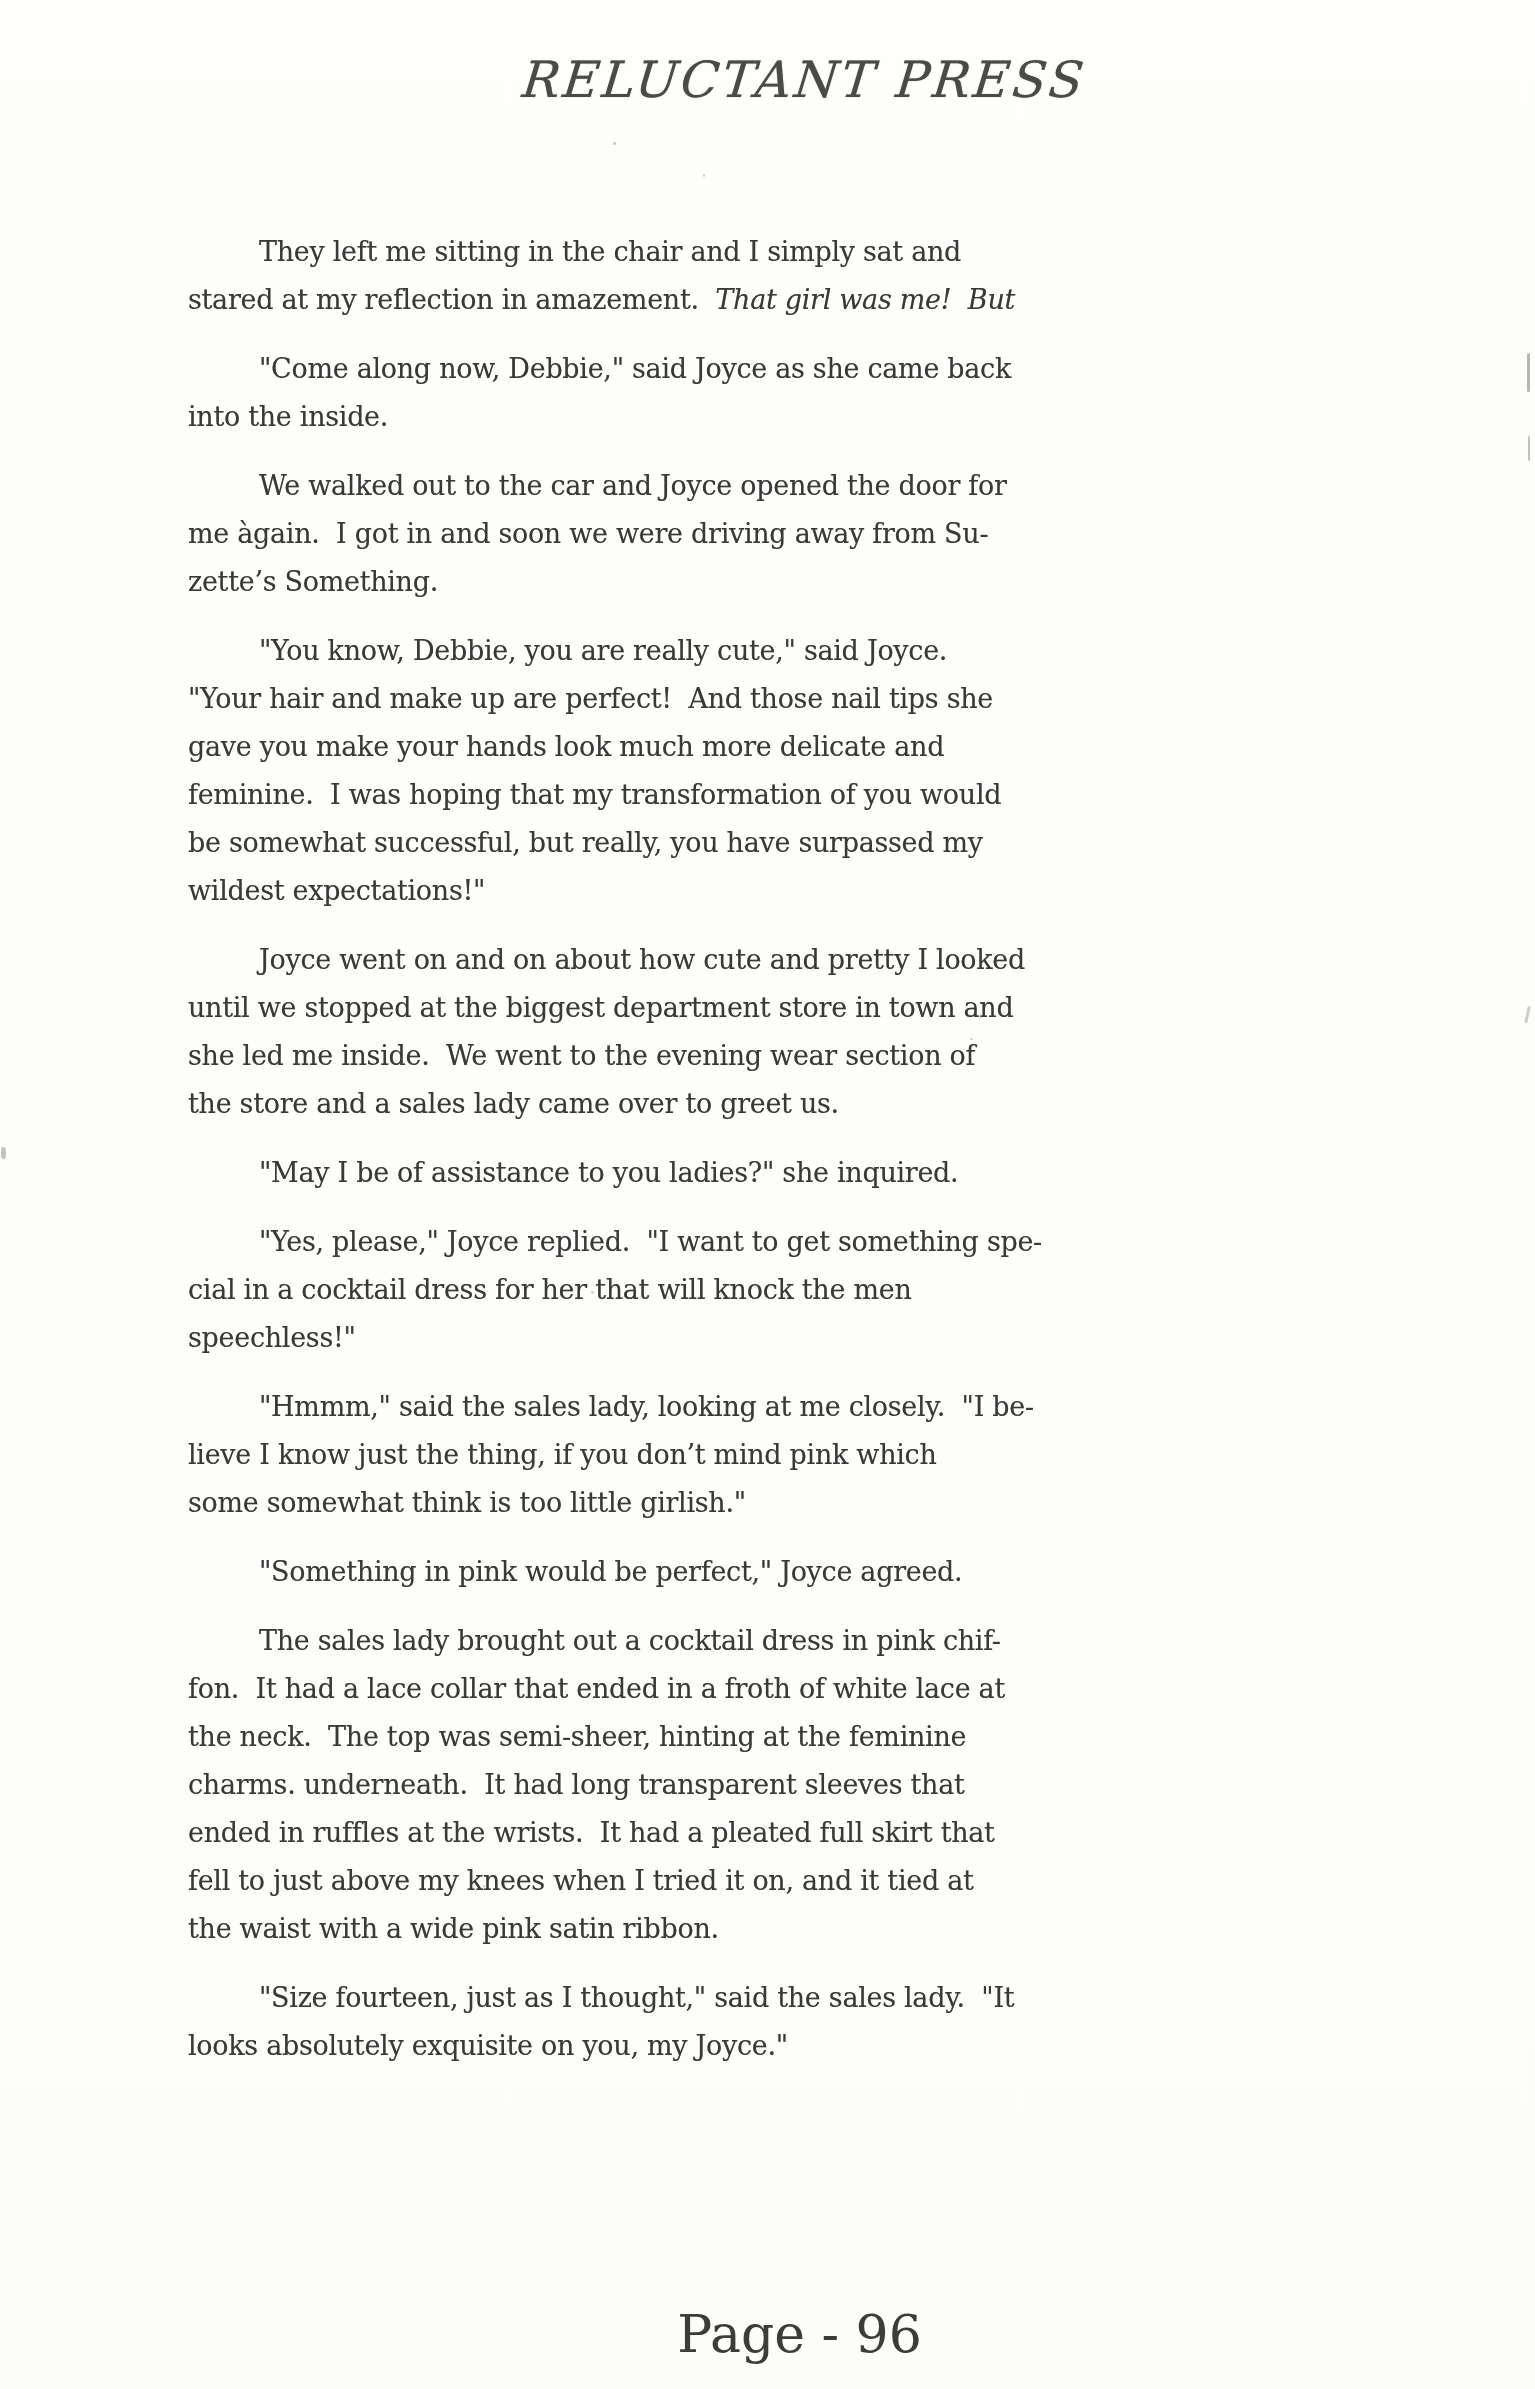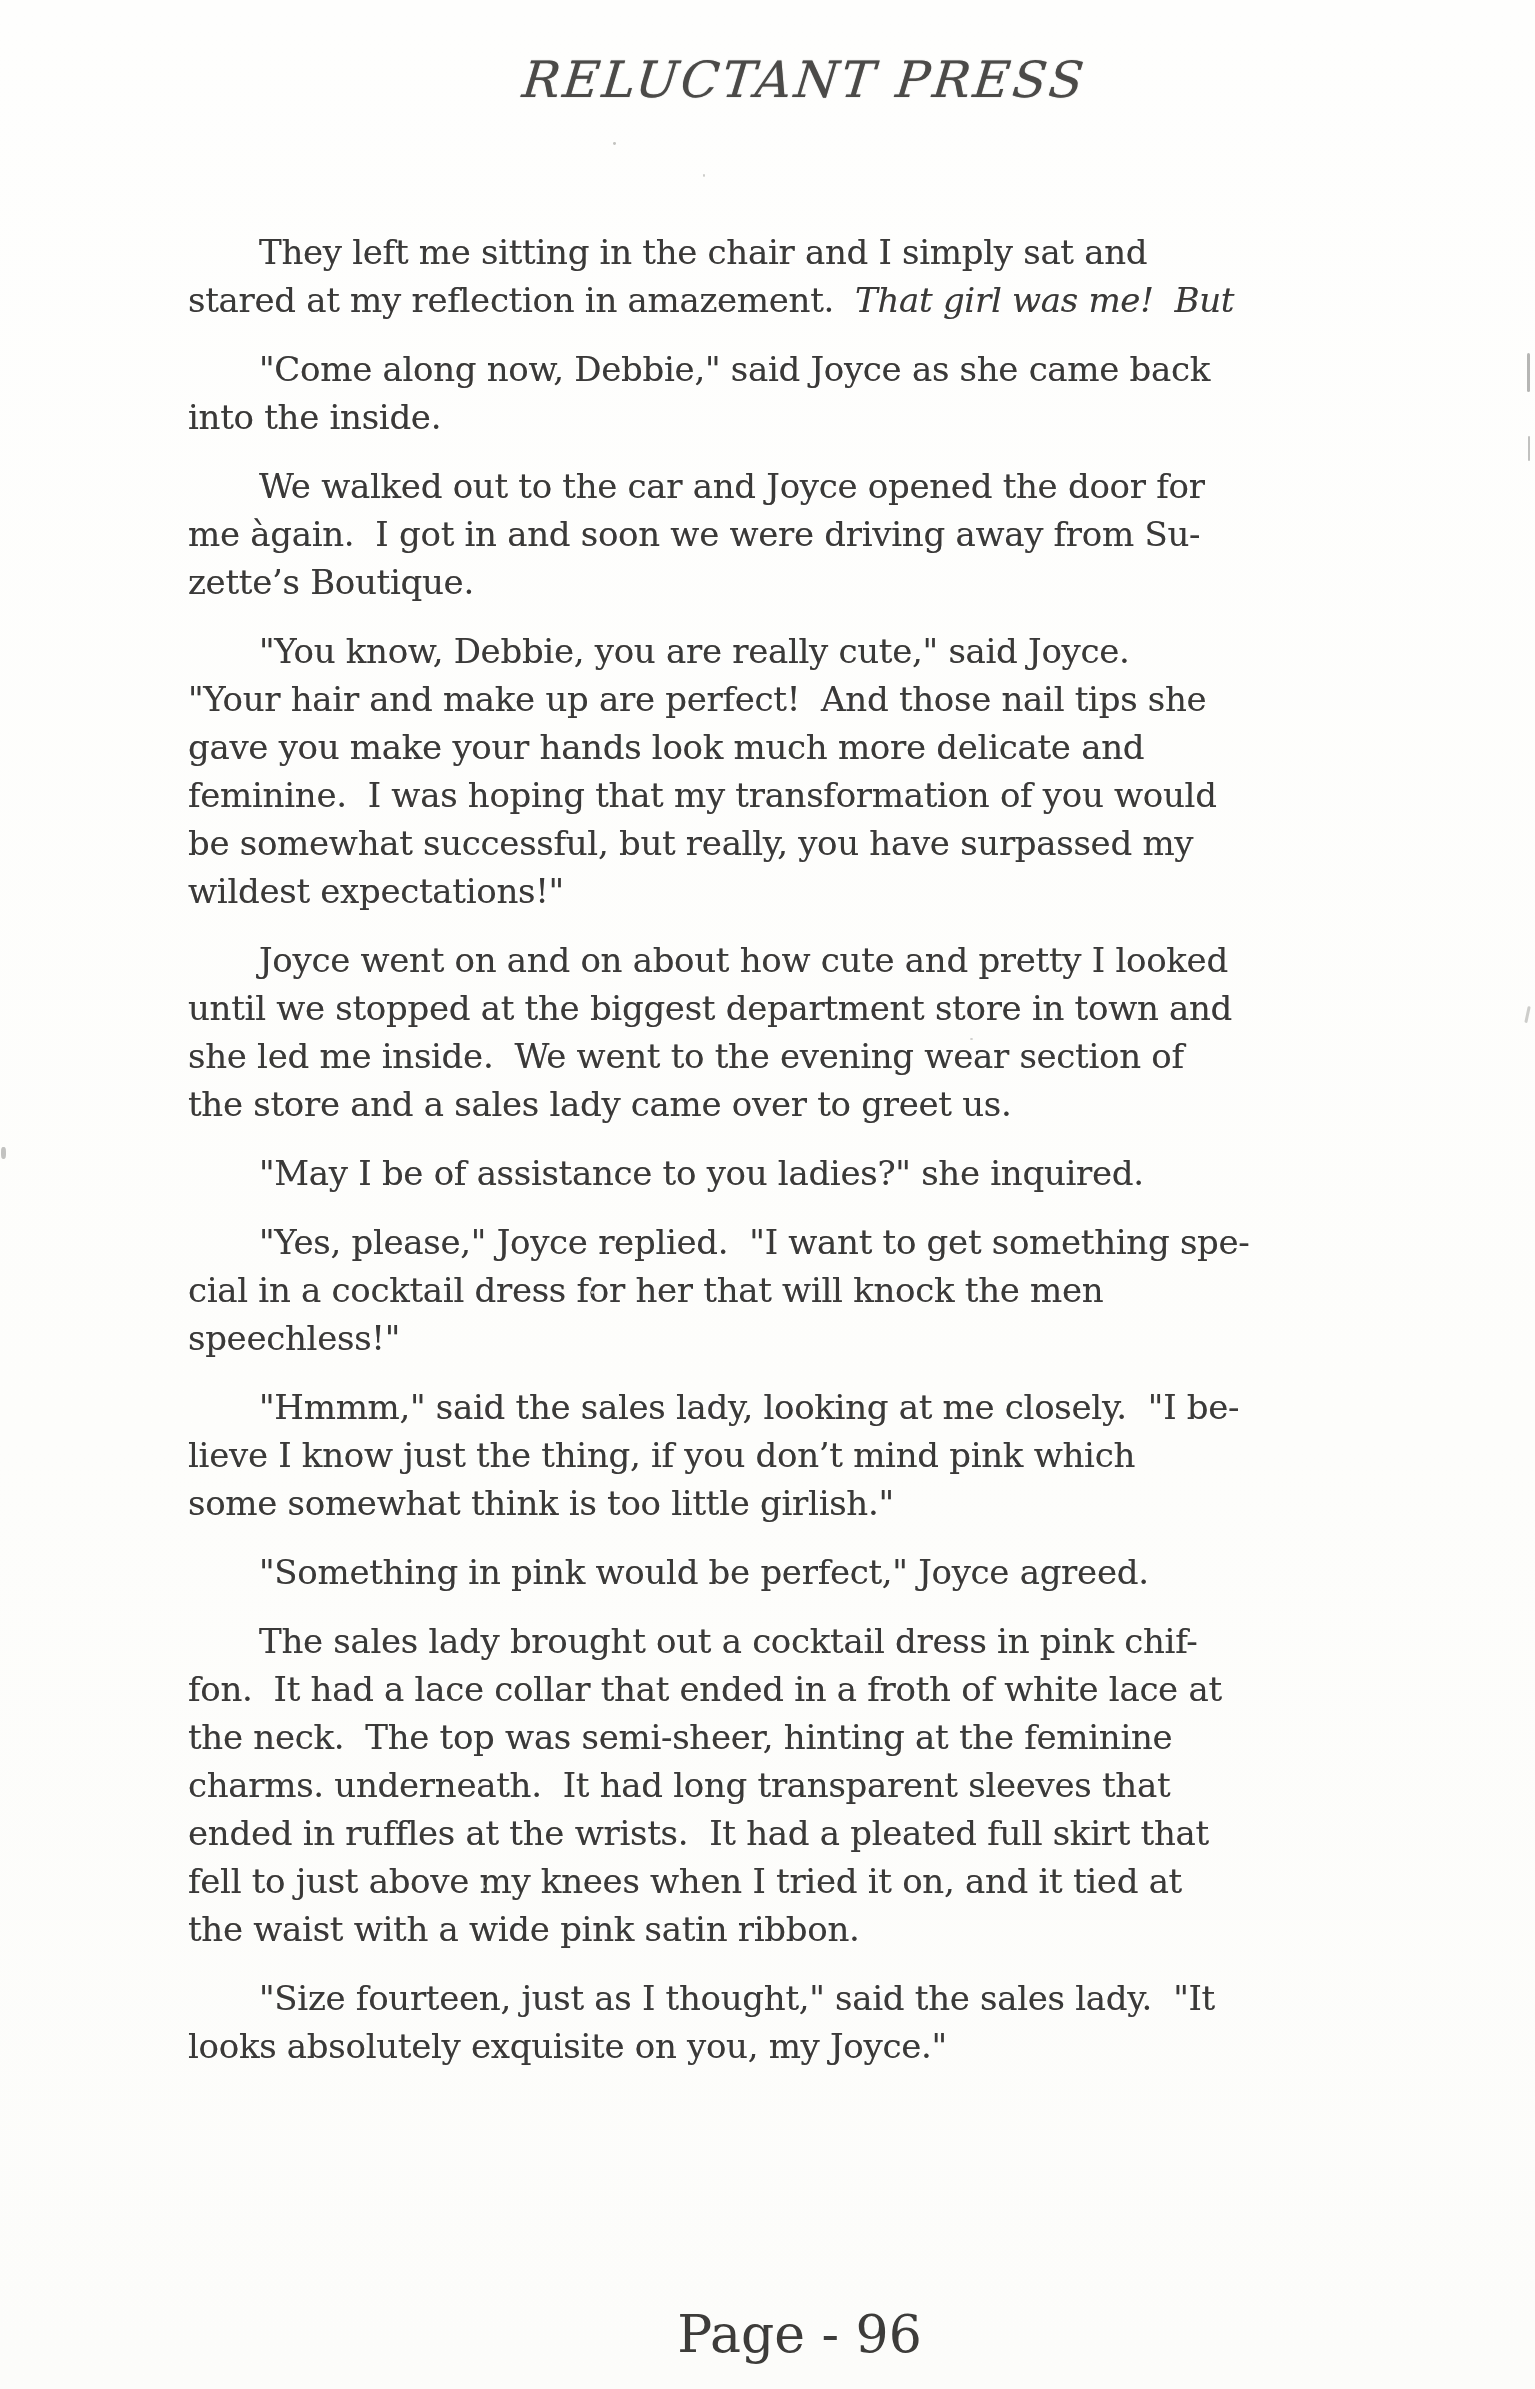--- a/index.html
+++ b/index.html
@@ -22,21 +22,21 @@
     font-size:50px;
     line-height:1;
     letter-spacing:2.9px;
     color:#4b4a48;
     transform:skewX(-6deg);
     text-shadow:0 0 1px rgba(60,58,55,.55);
   }
   .bodytext{
     position:absolute;
     top:228px;left:188px;width:1203px;
-    font-size:34px;
+    font-size:27px;
     line-height:48px;
     letter-spacing:-0.3px;
     color:#3a3938;
     text-shadow:0 0 0.6px rgba(40,40,40,.4);
   }
   .bodytext p{
     margin:0 0 21px 0;
     text-indent:71px;
     white-space:nowrap;
   }
@@ -64,21 +64,21 @@
 </head>
 <body>
 
 <div class="page">
 
   <div class="title">RELUCTANT PRESS</div>
 
   <div class="bodytext">
       <p><span>They left me sitting in the chair and I simply sat and</span><br><span>stared at my reflection in amazement.&nbsp; </span><em>That girl was me!&nbsp; But</em><br></p>
       <p><span>"Come along now, Debbie," said Joyce as she came back</span><br><span>into the inside.</span></p>
-      <p><span>We walked out to the car and Joyce opened the door for</span><br><span>me àgain.&nbsp; I got in and soon we were driving away from Su-</span><br><span>zette’s Boutique.</span></p>
+      <p><span>We walked out to the car and Joyce opened the door for</span><br><span>me àgain.&nbsp; I got in and soon we were driving away from Su-</span><br><span>zette’s Something.</span></p>
       <p><span>"You know, Debbie, you are really cute," said Joyce.</span><br><span>"Your hair and make up are perfect!&nbsp; And those nail tips she</span><br><span>gave you make your hands look much more delicate and</span><br><span>feminine.&nbsp; I was hoping that my transformation of you would</span><br><span>be somewhat successful, but really, you have surpassed my</span><br><span>wildest expectations!"</span></p>
       <p><span>Joyce went on and on about how cute and pretty I looked</span><br><span>until we stopped at the biggest department store in town and</span><br><span>she led me inside.&nbsp; We went to the evening wear section of</span><br><span>the store and a sales lady came over to greet us.</span></p>
       <p><span>"May I be of assistance to you ladies?" she inquired.</span></p>
       <p><span>"Yes, please," Joyce replied.&nbsp; "I want to get something spe-</span><br><span>cial in a cocktail dress for her that will knock the men</span><br><span>speechless!"</span></p>
       <p><span>"Hmmm," said the sales lady, looking at me closely.&nbsp; "I be-</span><br><span>lieve I know just the thing, if you don’t mind pink which</span><br><span>some somewhat think is too little girlish."</span></p>
       <p><span>"Something in pink would be perfect," Joyce agreed.</span></p>
       <p><span>The sales lady brought out a cocktail dress in pink chif-</span><br><span>fon.&nbsp; It had a lace collar that ended in a froth of white lace at</span><br><span>the neck.&nbsp; The top was semi-sheer, hinting at the feminine</span><br><span>charms. underneath.&nbsp; It had long transparent sleeves that</span><br><span>ended in ruffles at the wrists.&nbsp; It had a pleated full skirt that</span><br><span>fell to just above my knees when I tried it on, and it tied at</span><br><span>the waist with a wide pink satin ribbon.</span></p>
       <p><span>"Size fourteen, just as I thought," said the sales lady.&nbsp; "It</span><br><span>looks absolutely exquisite on you, my Joyce."</span></p>
     </div>
 

